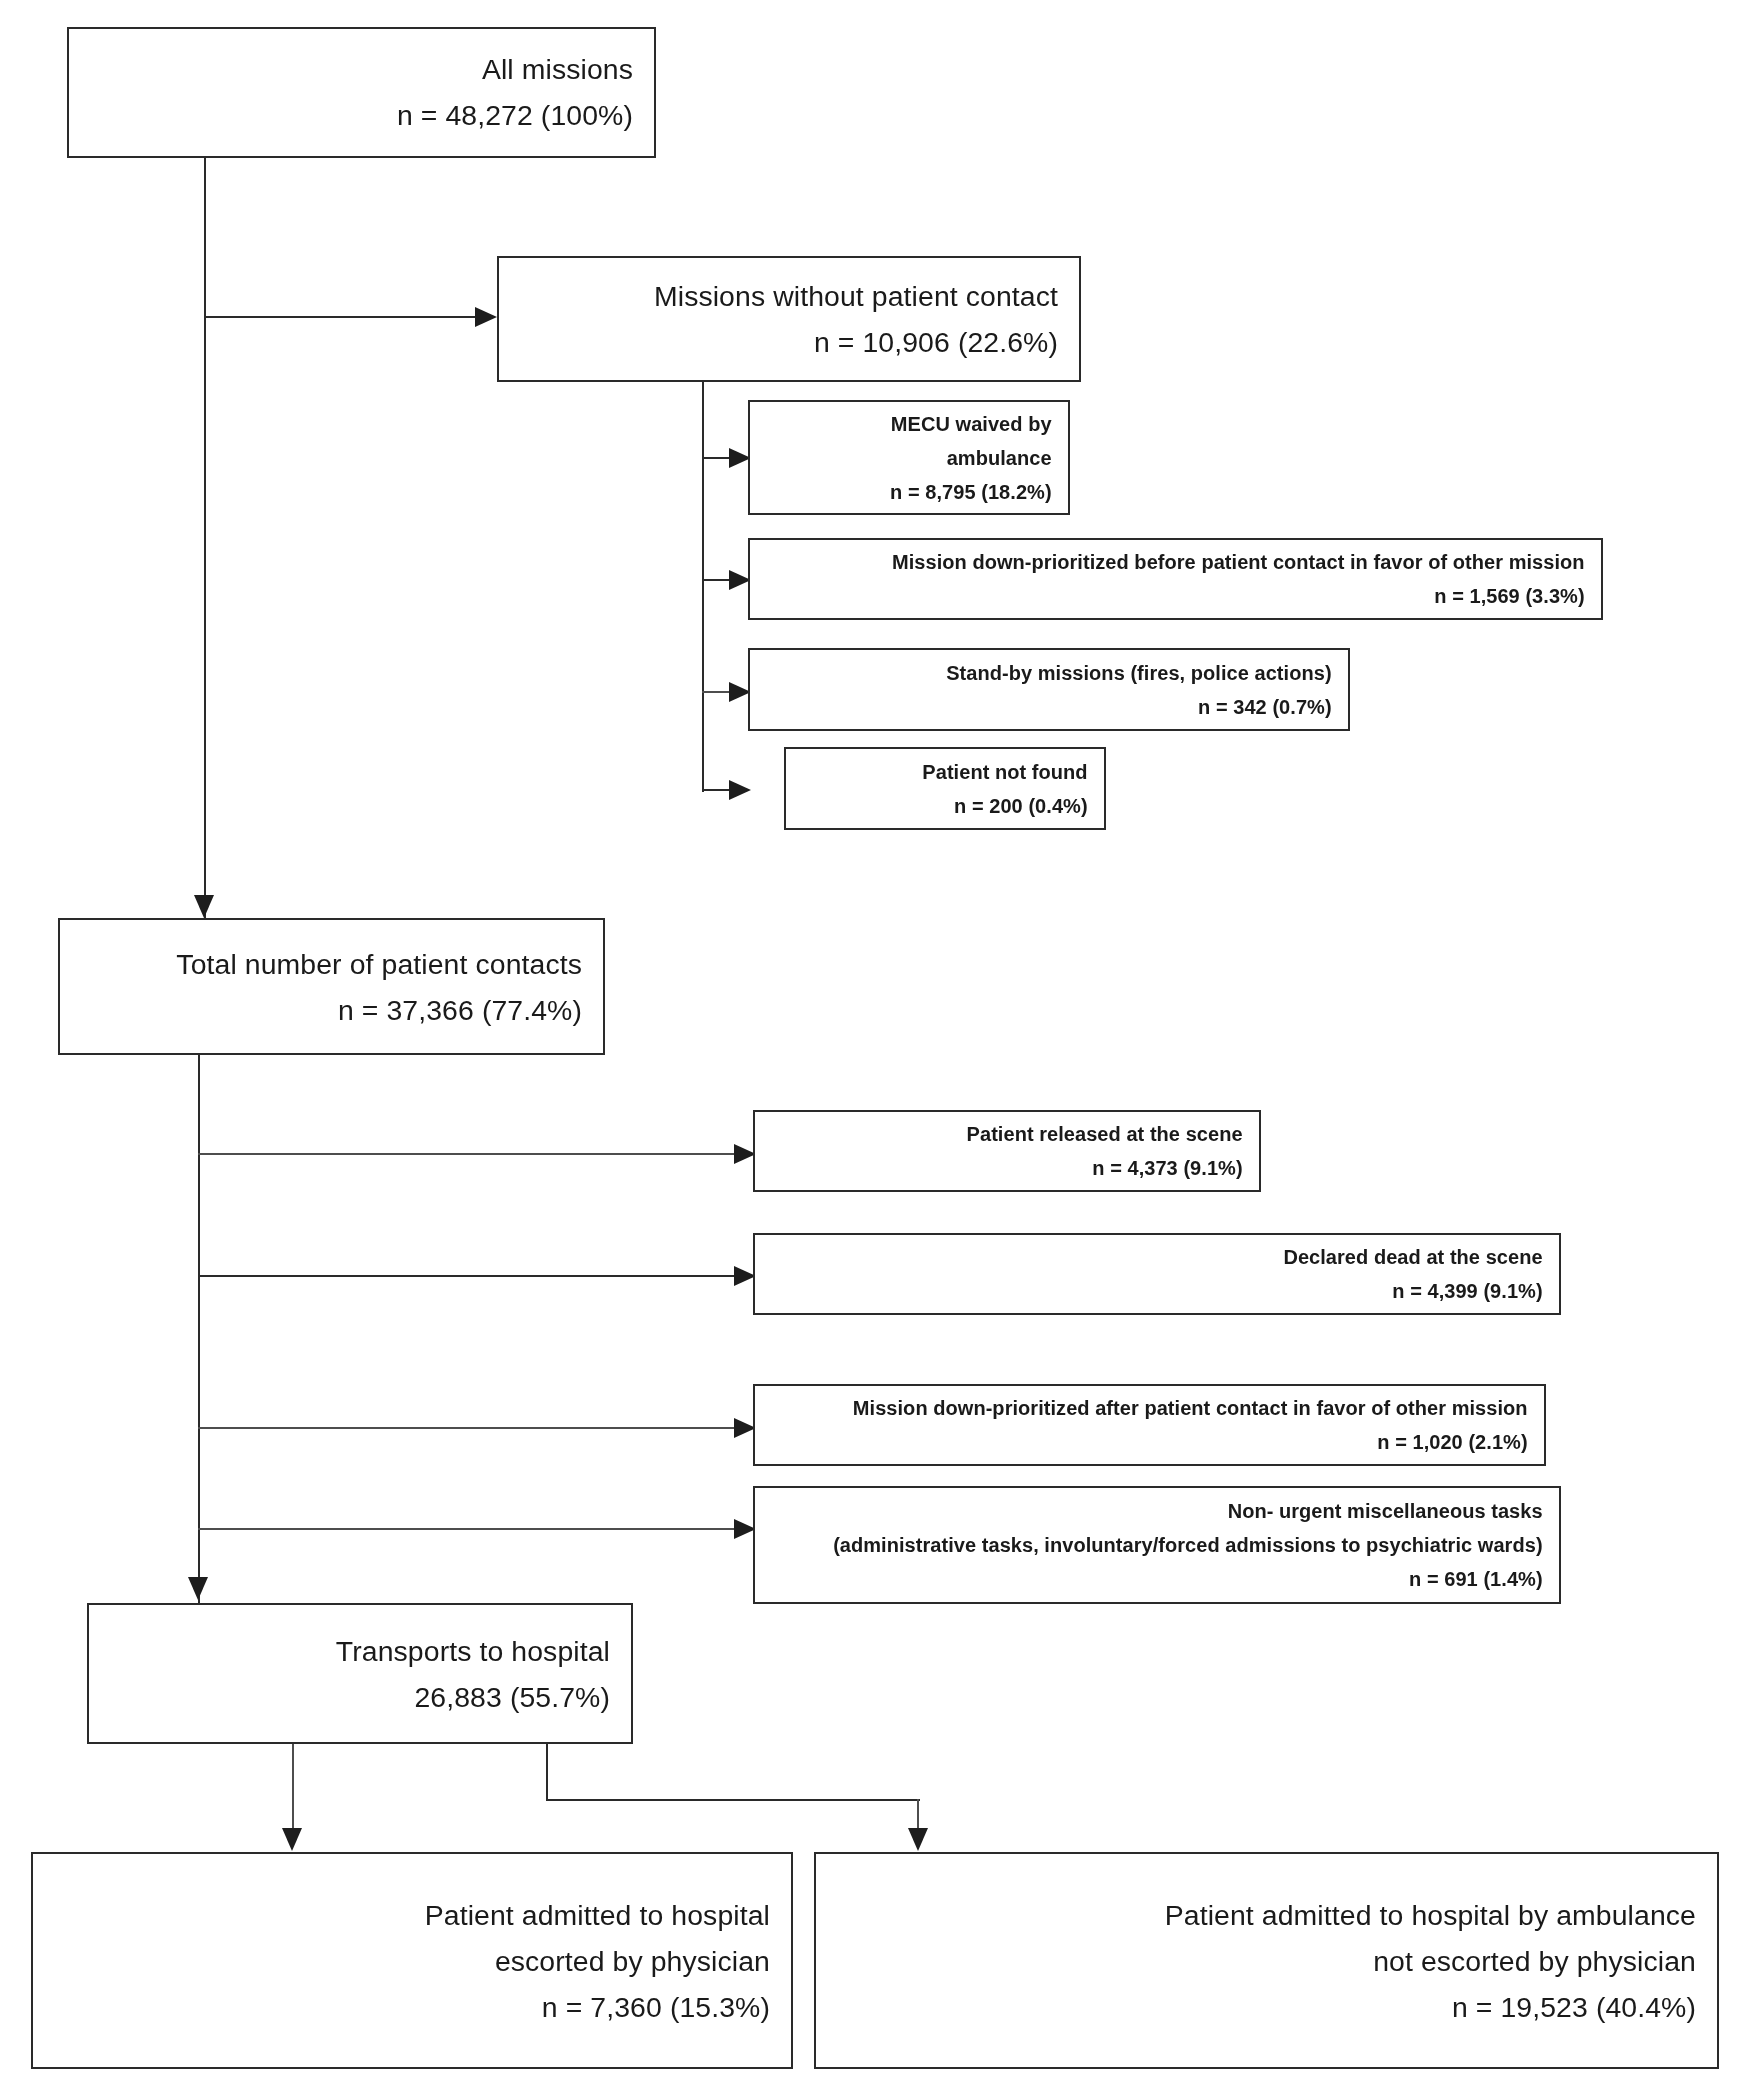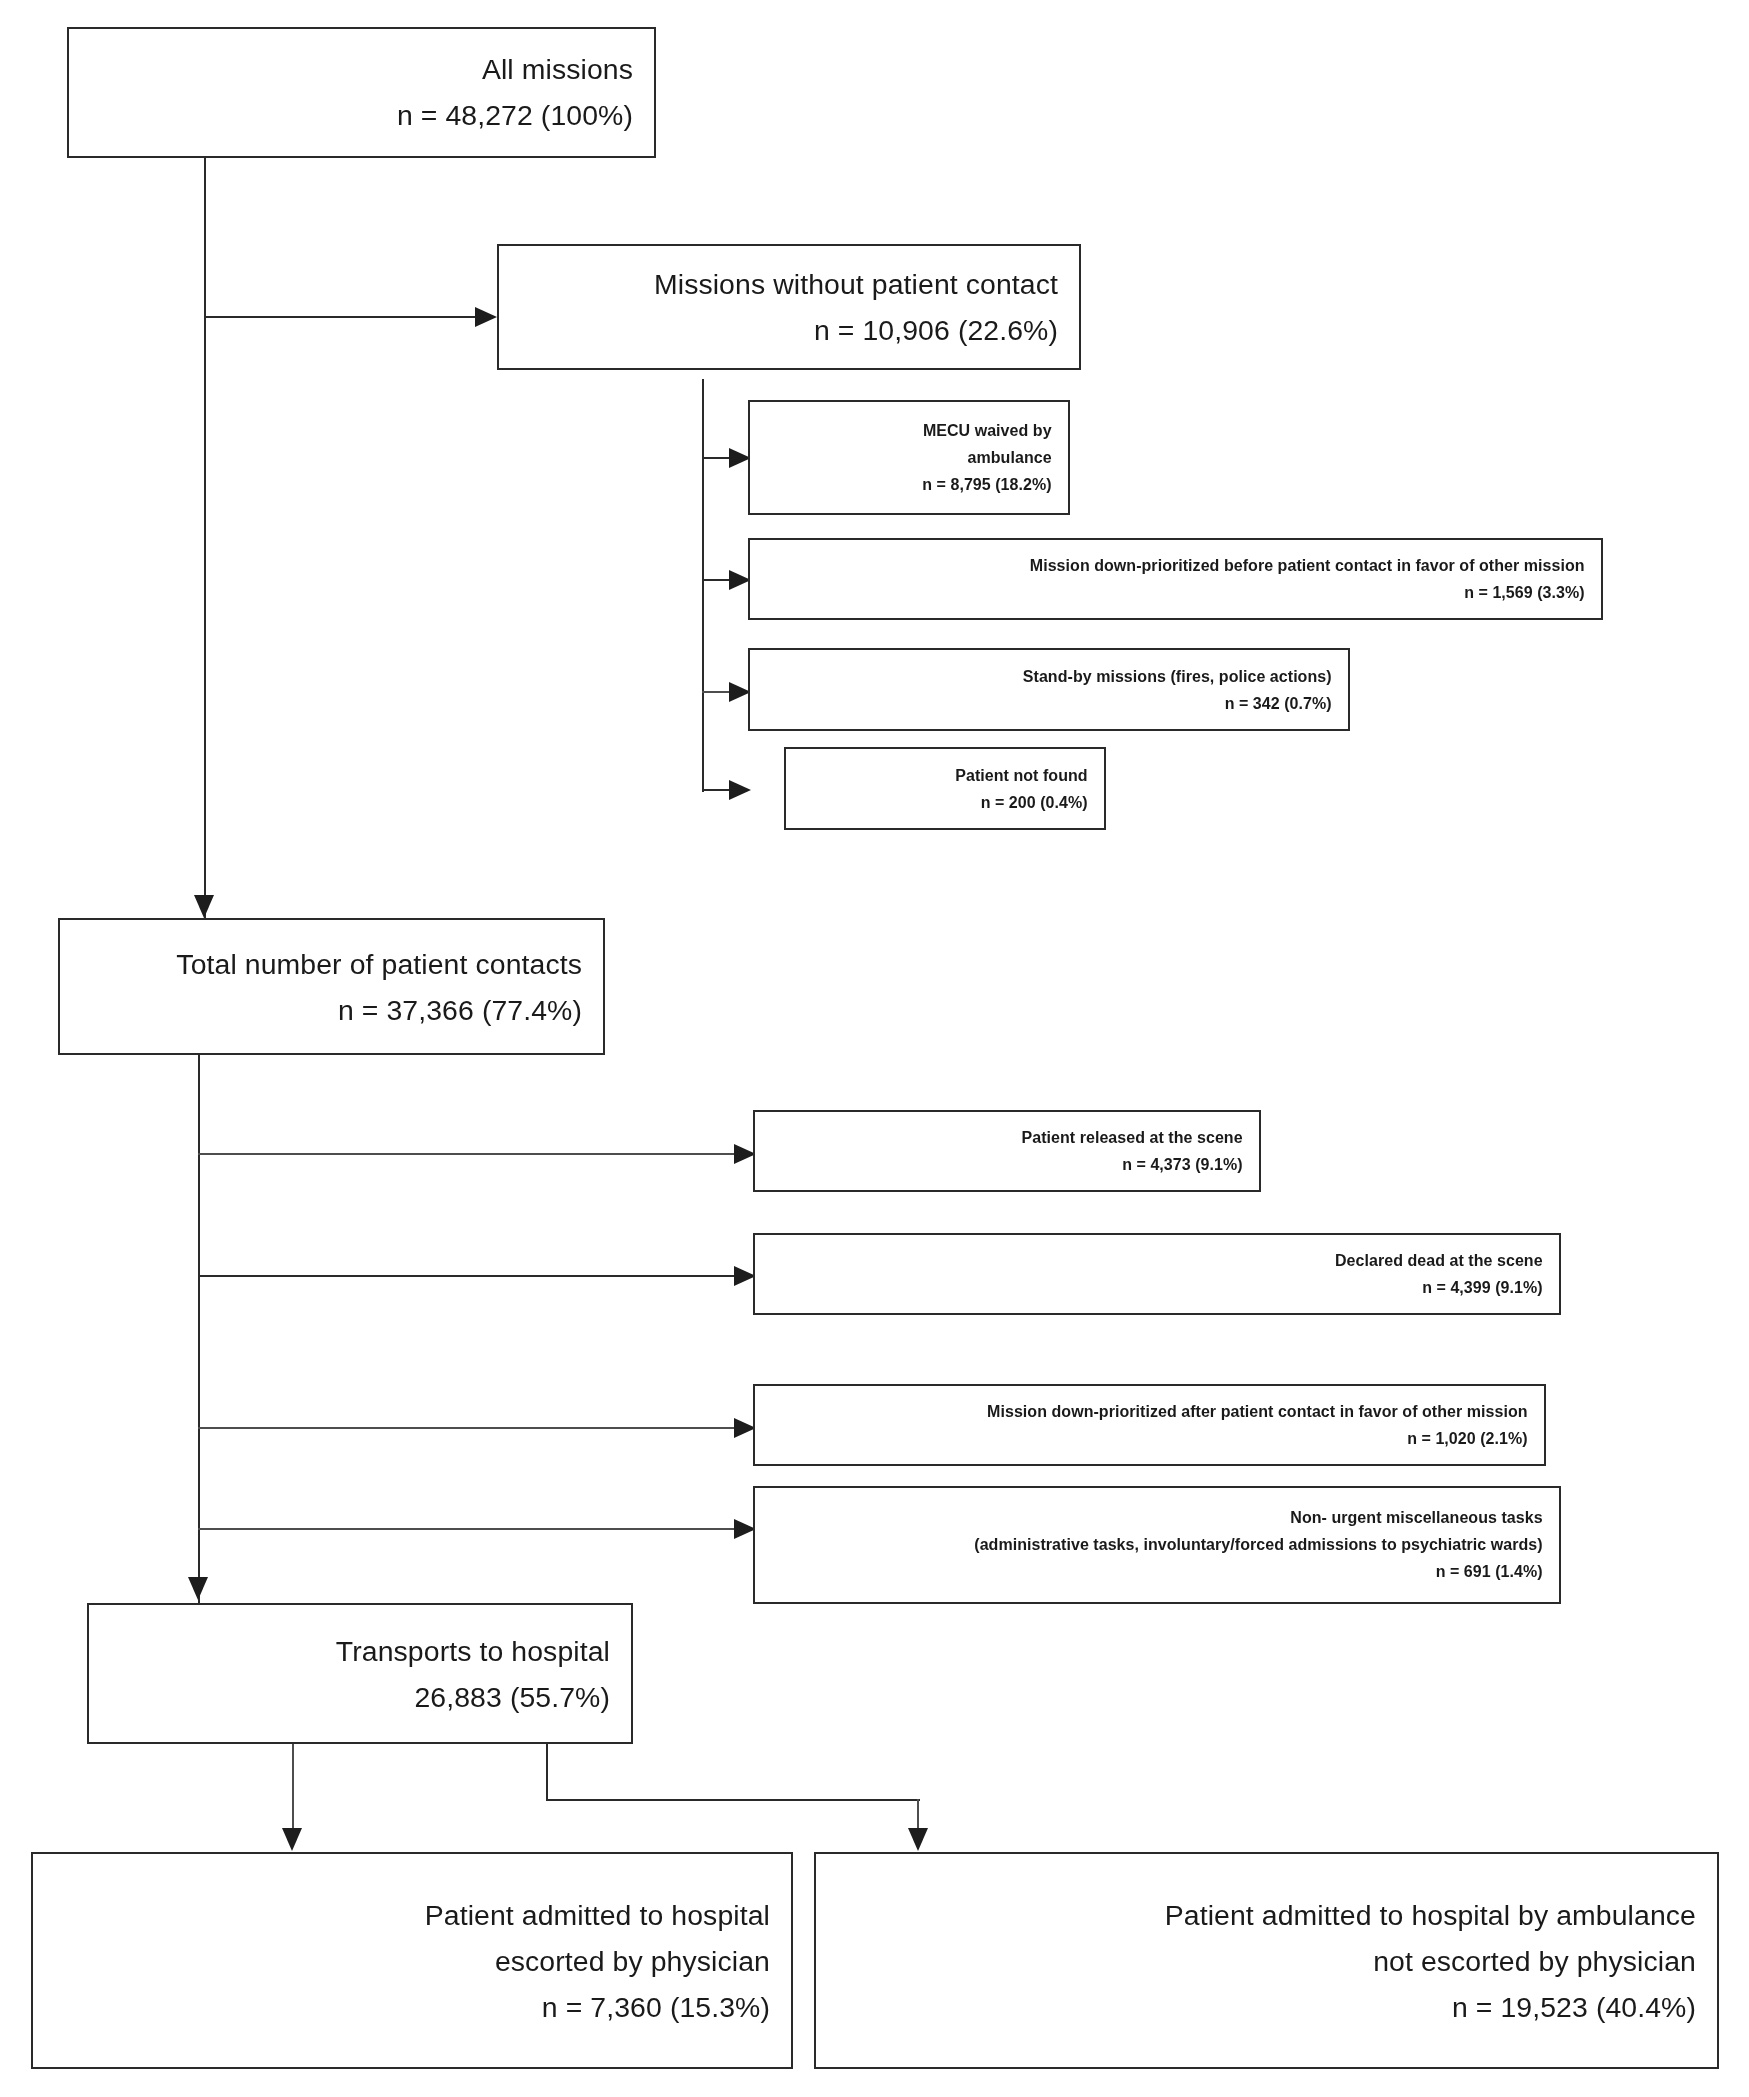--- a/index.html
+++ b/index.html
@@ -41,21 +41,21 @@
 
   
   .box.major .ln {
     font-size: 28.4px;
     font-weight: 400;
     line-height: 1.62;
     letter-spacing: 0.1px;
   }
   
   .box.minor .ln {
-    font-size: 16px;
+    font-size: 20px;
     font-weight: 700;
     line-height: 1.70;
     letter-spacing: 0.05px;
   }
 
   
   .vline, .hline {
     position: absolute;
     background: #2a2a2a;
   }
@@ -129,21 +129,21 @@
   <div class="vline thin" style="left:917px; top:1799px; height:33px;"></div>
   <div class="arrow-down" style="left:908px; top:1828px;"></div>
 
   <div class="box major" style="left:67px; top:26.5px; width:589px; height:131px;">
     <div class="lines">
       <span class="ln">All missions</span>
       <span class="ln">n = 48,272 (100%)</span>
     </div>
   </div>
 
-  <div class="box major" style="left:497px; top:244px; width:584px; height:126px;">
+  <div class="box major" style="left:497px; top:256px; width:584px; height:126px;">
     <div class="lines">
       <span class="ln">Missions without patient contact</span>
       <span class="ln">n = 10,906 (22.6%)</span>
     </div>
   </div>
 
   <div class="box minor" style="left:748px; top:400px; width:322px; height:115px;">
     <div class="lines">
       <span class="ln">MECU waived by</span>
       <span class="ln">ambulance</span>

